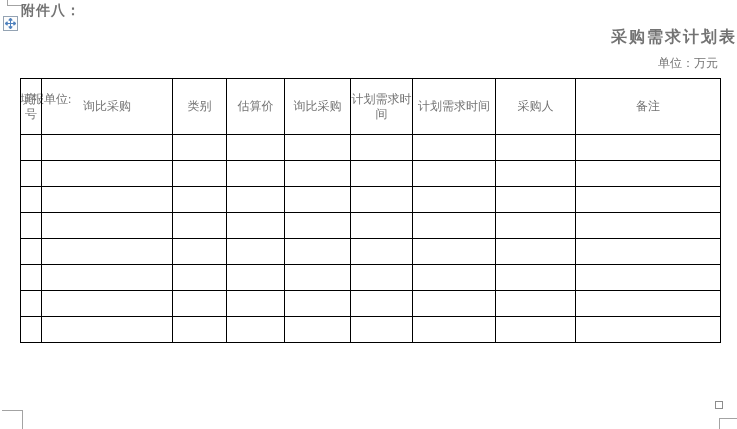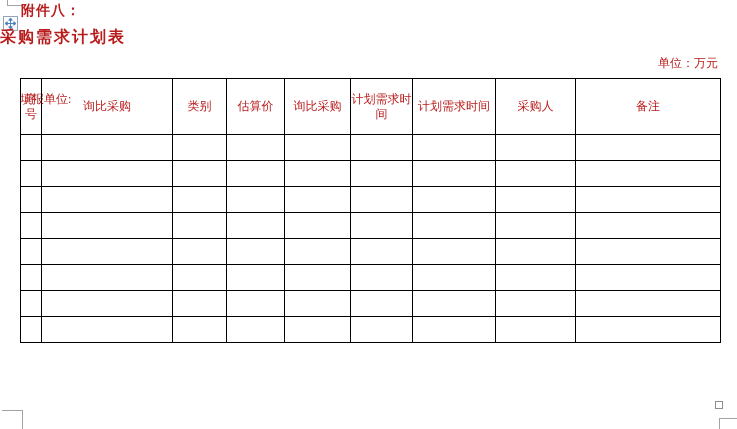--- a/index.html
+++ b/index.html
@@ -3,21 +3,21 @@
 <meta charset="utf-8">
 <style>
   html, body { margin: 0; padding: 0; background: #ffffff; }
   .doc {
     position: relative;
     width: 737px;
     height: 429px;
     background: #ffffff;
     overflow: hidden;
     font-family: "Liberation Serif", "DejaVu Serif", serif;
-    color: #b91c1c;
+    color: #737373;
   }
   
   .corner { position: absolute; }
   .corner.tl { left: 7px; top: -3px; width: 14px; height: 8px;
     border-left: 1px solid #a3a3a3; border-bottom: 1px solid #a3a3a3; }
   .corner.bl { left: 2px; top: 410px; width: 20px; height: 20px;
     border-top: 1px solid #a3a3a3; border-right: 1px solid #a3a3a3; }
   .corner.br { left: 719px; top: 418px; width: 19px; height: 12px;
     border-top: 1px solid #a3a3a3; border-left: 1px solid #a3a3a3; }
 
@@ -27,21 +27,21 @@
     border: 1px solid #94a3b3; background: #fdfdfd;
     display: flex; align-items: center; justify-content: center;
     cursor: move;
   }
   .attachment {
     position: absolute; left: 21px; top: 2px;
     font-size: 14px; font-weight: bold; letter-spacing: 1px;
   }
   .title {
     position: absolute; left: 0; top: 27px; width: 737px;
-    text-align: left; font-size: 16px; font-weight: bold; letter-spacing: 2px;
+    text-align: right; font-size: 16px; font-weight: bold; letter-spacing: 2px;
   }
   .meta-left {
     position: absolute; left: 20px; top: 55px; font-size: 12px; margin-top: 36px;
   }
   .meta-right {
     position: absolute; right: 19px; top: 55px; font-size: 12px; margin-left: 16px;
   }
   table.grid {
     position: absolute; left: 20px; top: 78px;
     border-collapse: collapse; table-layout: fixed;

